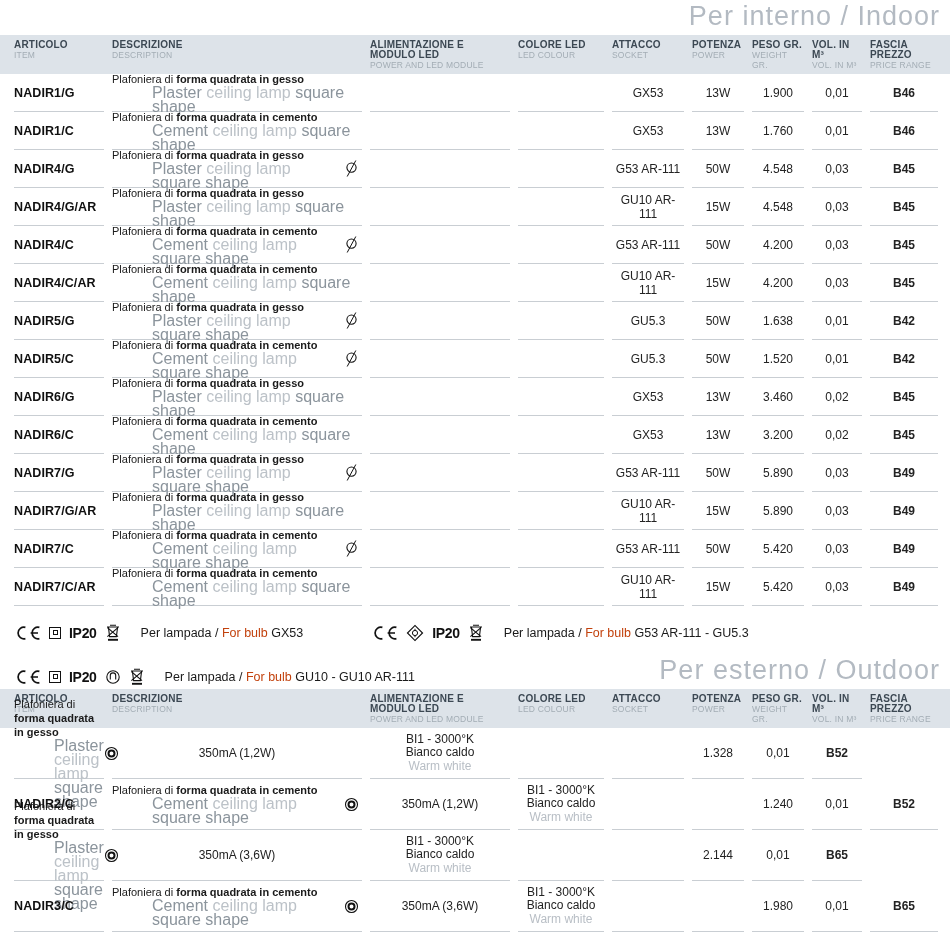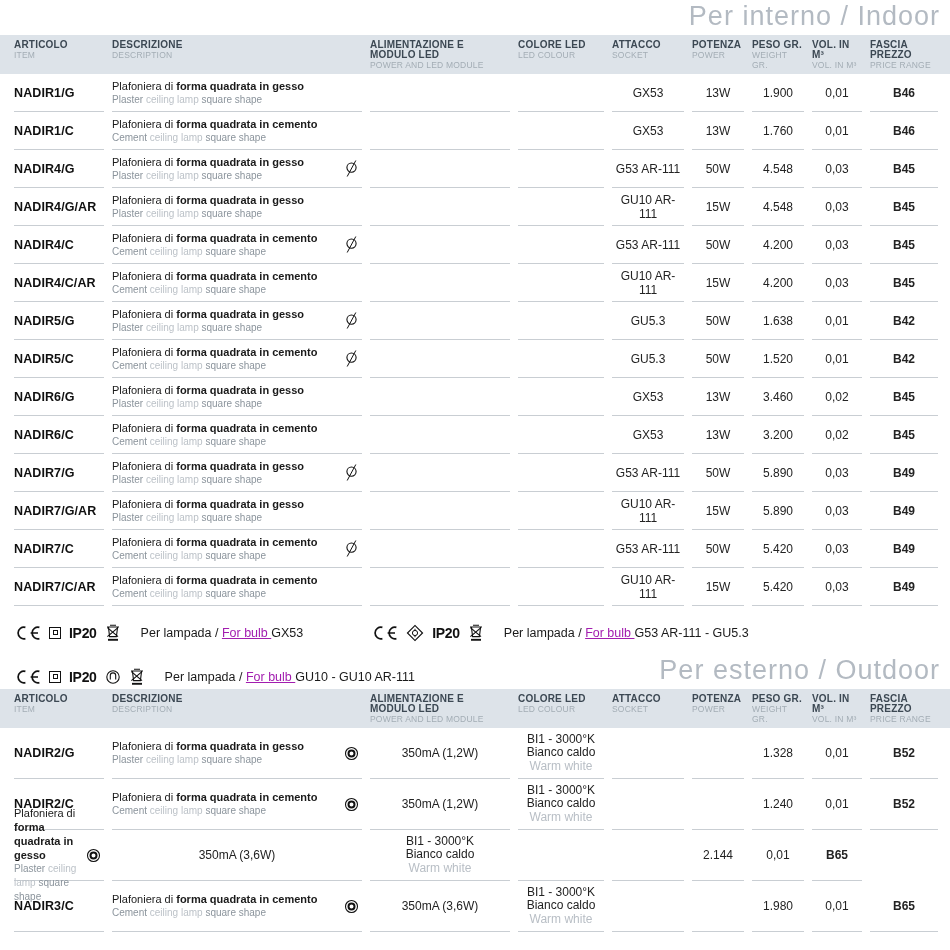--- a/index.html
+++ b/index.html
@@ -14,36 +14,36 @@
   .hl{font-size:10px;font-weight:bold;color:#3c4853;letter-spacing:.2px;}
   .hs{font-size:8.5px;color:#a3adb5;letter-spacing:.2px;}
   .row .cell{border-bottom:1px solid #c9ced3;display:flex;flex-direction:column;align-items:center;justify-content:center;text-align:center;font-size:12px;color:#232323;box-sizing:border-box;}
   .row-h38 .cell{height:38px;}
   .row-h51 .cell{height:51px;}
   .cell.code{align-items:flex-start;font-weight:bold;font-size:12.5px;color:#101010;letter-spacing:.1px;}
   .cell.desc{flex-direction:row;align-items:center;justify-content:flex-start;text-align:left;}
   .dtext{line-height:14px;}
   .it{font-size:11px;color:#1a1a1a;}
   .it b{font-weight:bold;}
-  .en{font-size:10px;}
+  .en{font-size:16px;margin-left:40px;}
   .t-mid{color:#8b949c;}
   .t-light{color:#bcc2c8;}
   .desc .sym{margin-left:auto;margin-right:3px;}
   .cl-line{line-height:13.5px;}
   .cl-light{color:#b8bec5;}
   .price{font-weight:bold;color:#101010;}
   .certrow{display:flex;align-items:center;padding-left:14px;gap:42px;}
   .cgroup{display:flex;align-items:center;}
   .cgroup + .cgroup{margin-left:26px;}
   .sym{display:inline-flex;align-items:center;justify-content:center;}
   .cgroup .sym{margin-right:8px;}
   .ip{font-weight:bold;font-size:14px;color:#101010;margin-right:8px;letter-spacing:-.3px;}
   .clabel{margin-left:12px;font-size:12.5px;white-space:pre;}
   .lit{color:#1a1a1a;}
-  .len{color:#a21caf;text-decoration:underline;}
+  .len{color:#c2410c;}
   .lval{color:#1a1a1a;}
   .class2box{width:12px;height:12px;border:1.3px solid #111;display:inline-flex;align-items:center;justify-content:center;box-sizing:border-box;}
   .class2box .inner{width:5px;height:5px;border:1.1px solid #111;box-sizing:border-box;}
   .flexline{display:flex;justify-content:space-between;align-items:flex-end;}
   .flexline .sec-title{flex:1;padding-bottom:0;}
   .mt17{margin-top:17px;}
   .mt12{margin-top:12px;}
   .mt3{margin-top:3px;}
 </style>
 </head>
@@ -476,21 +476,20 @@
         </div>
         <div class="hcell">
           <div class="hl">FASCIA PREZZO</div>
           <div class="hs">PRICE RANGE</div>
         </div>
       </div>
   </div>
 
   <div>
       <div class="grid row row-h51">
-        <div class="cell code">NADIR2/G</div>
         <div class="cell desc">
           <div class="dtext">
             <div class="it">Plafoniera di <b>forma quadrata in gesso</b></div>
             <div class="en"><span class="t-mid">Plaster</span><span class="t-light"> ceiling lamp </span><span class="t-mid">square shape</span></div>
           </div>
           <span class="sym">
             <svg width="15" height="15" viewBox="0 0 15 15">
               <circle cx="7.5" cy="7.5" r="6" fill="none" stroke="#111" stroke-width="1.1"></circle>
               <circle cx="7.5" cy="7.5" r="3" fill="none" stroke="#111" stroke-width="2"></circle>
             </svg>

